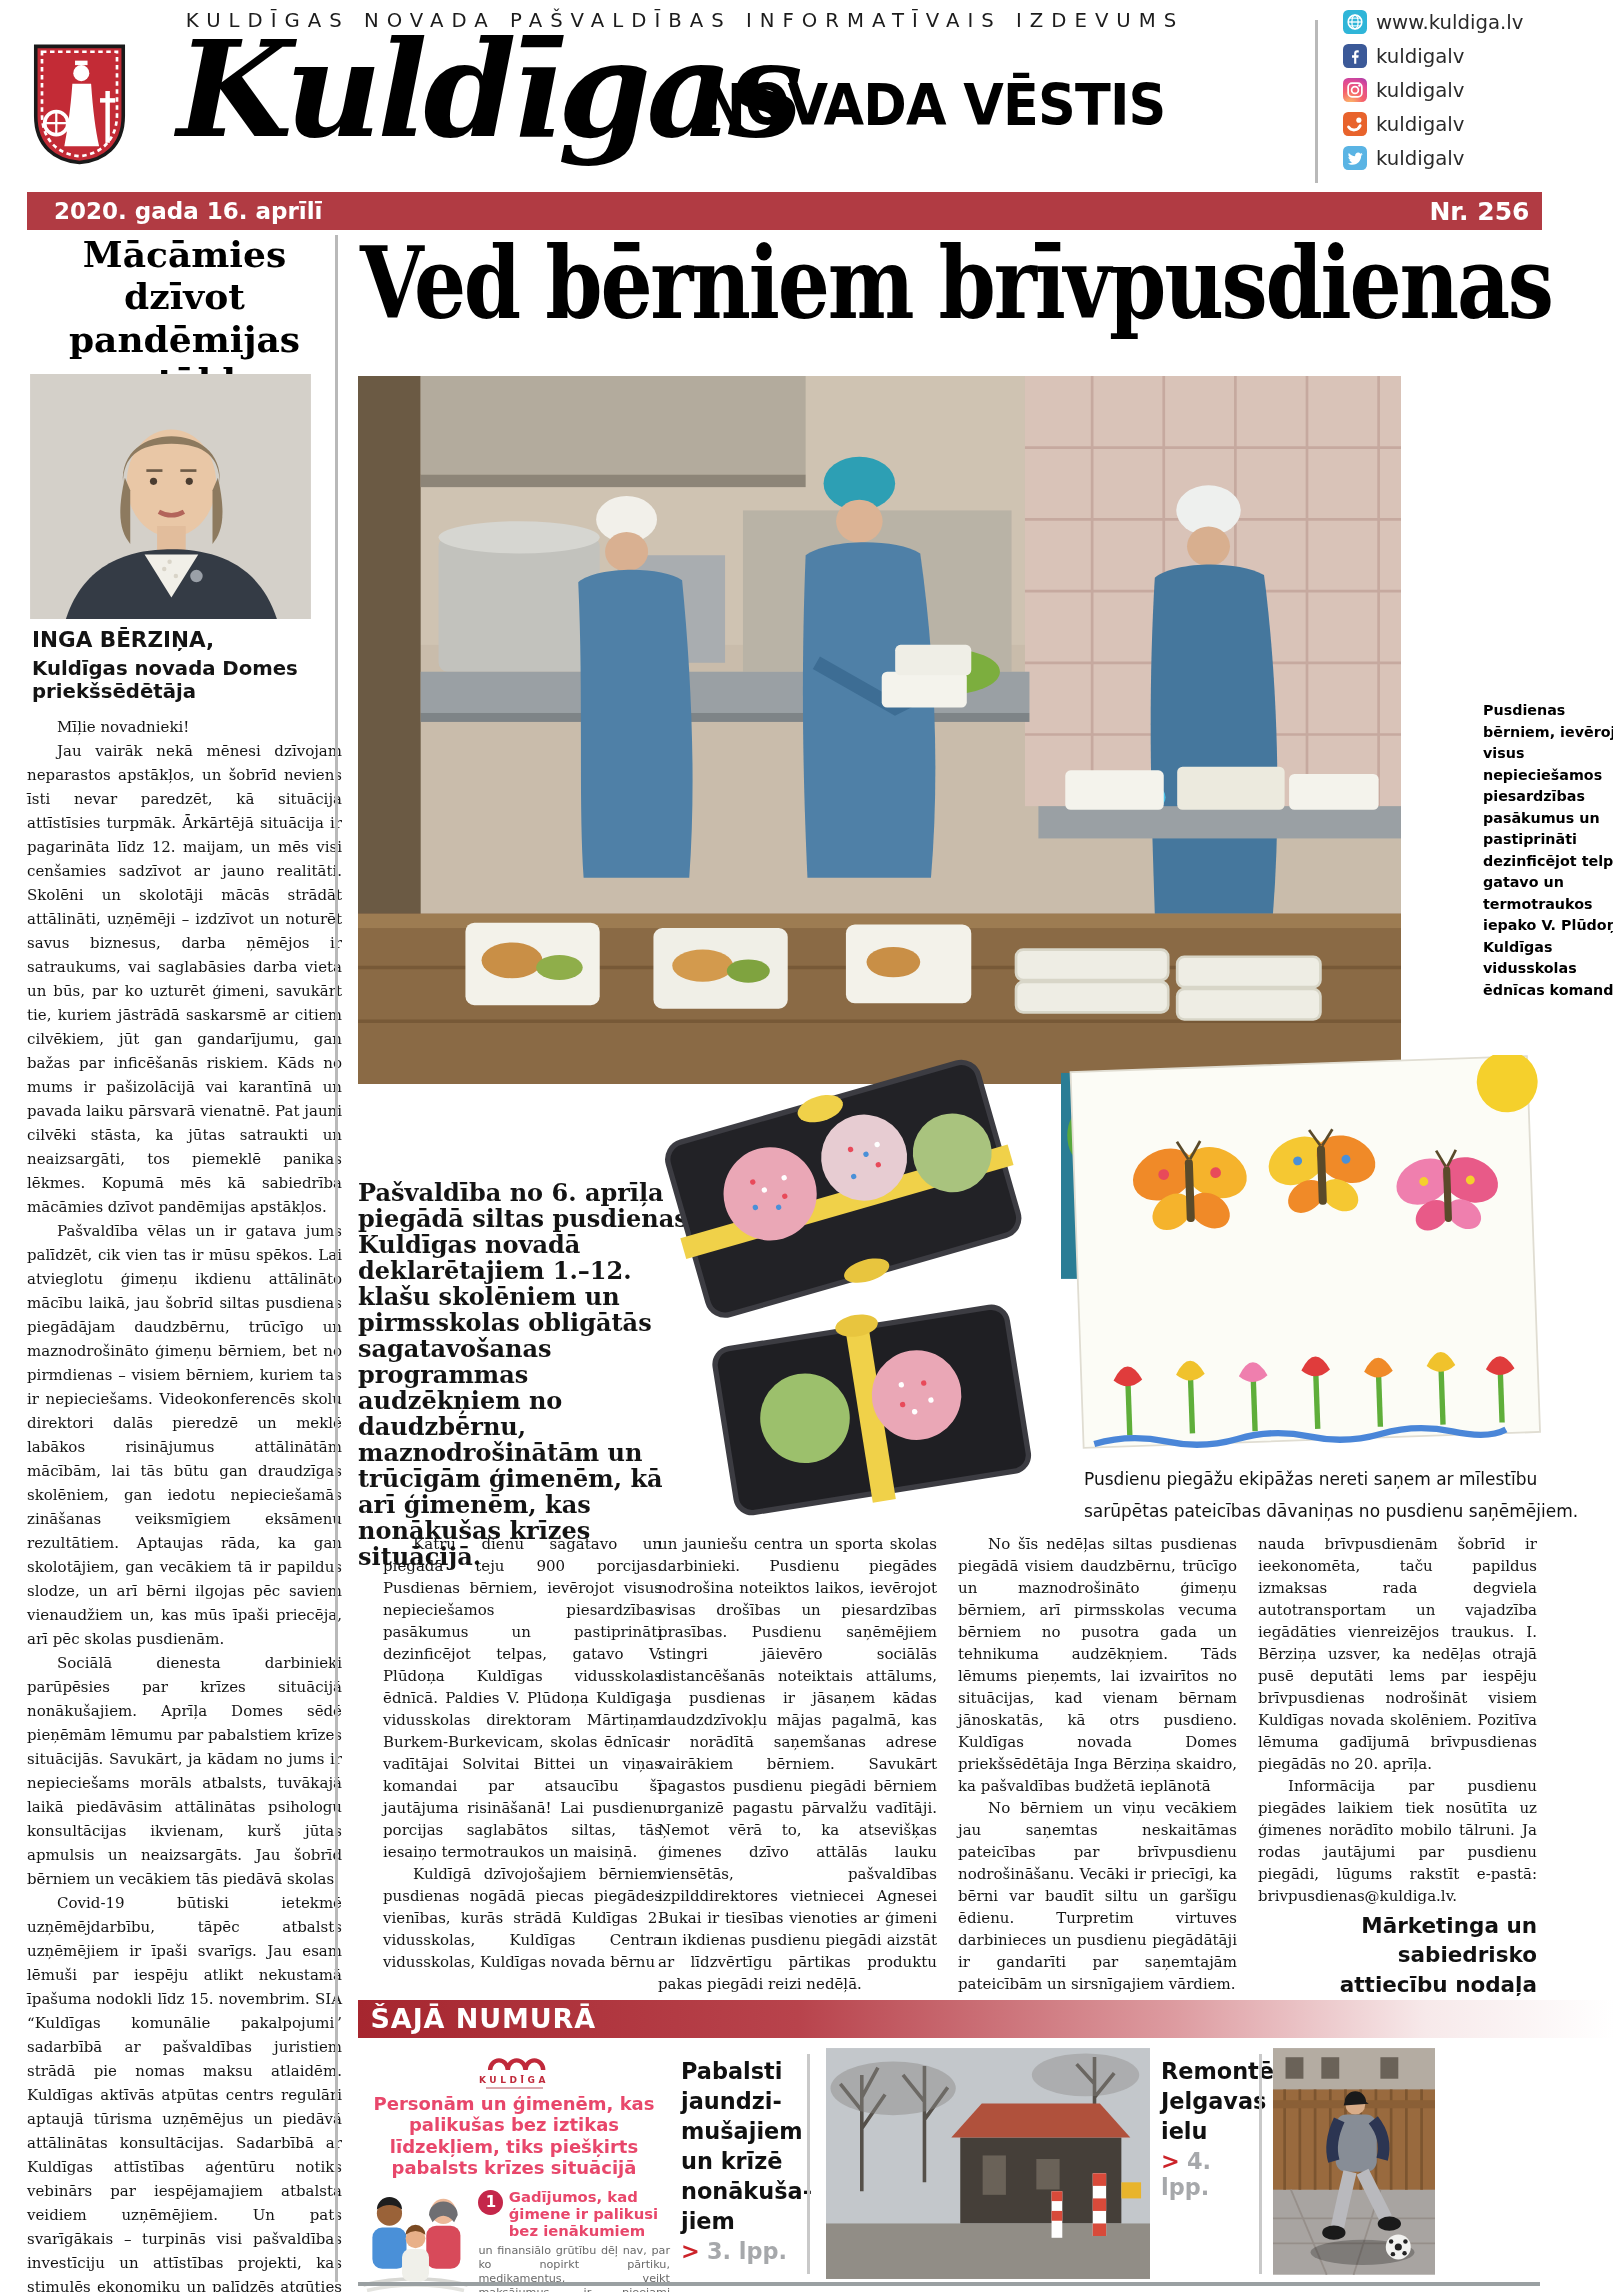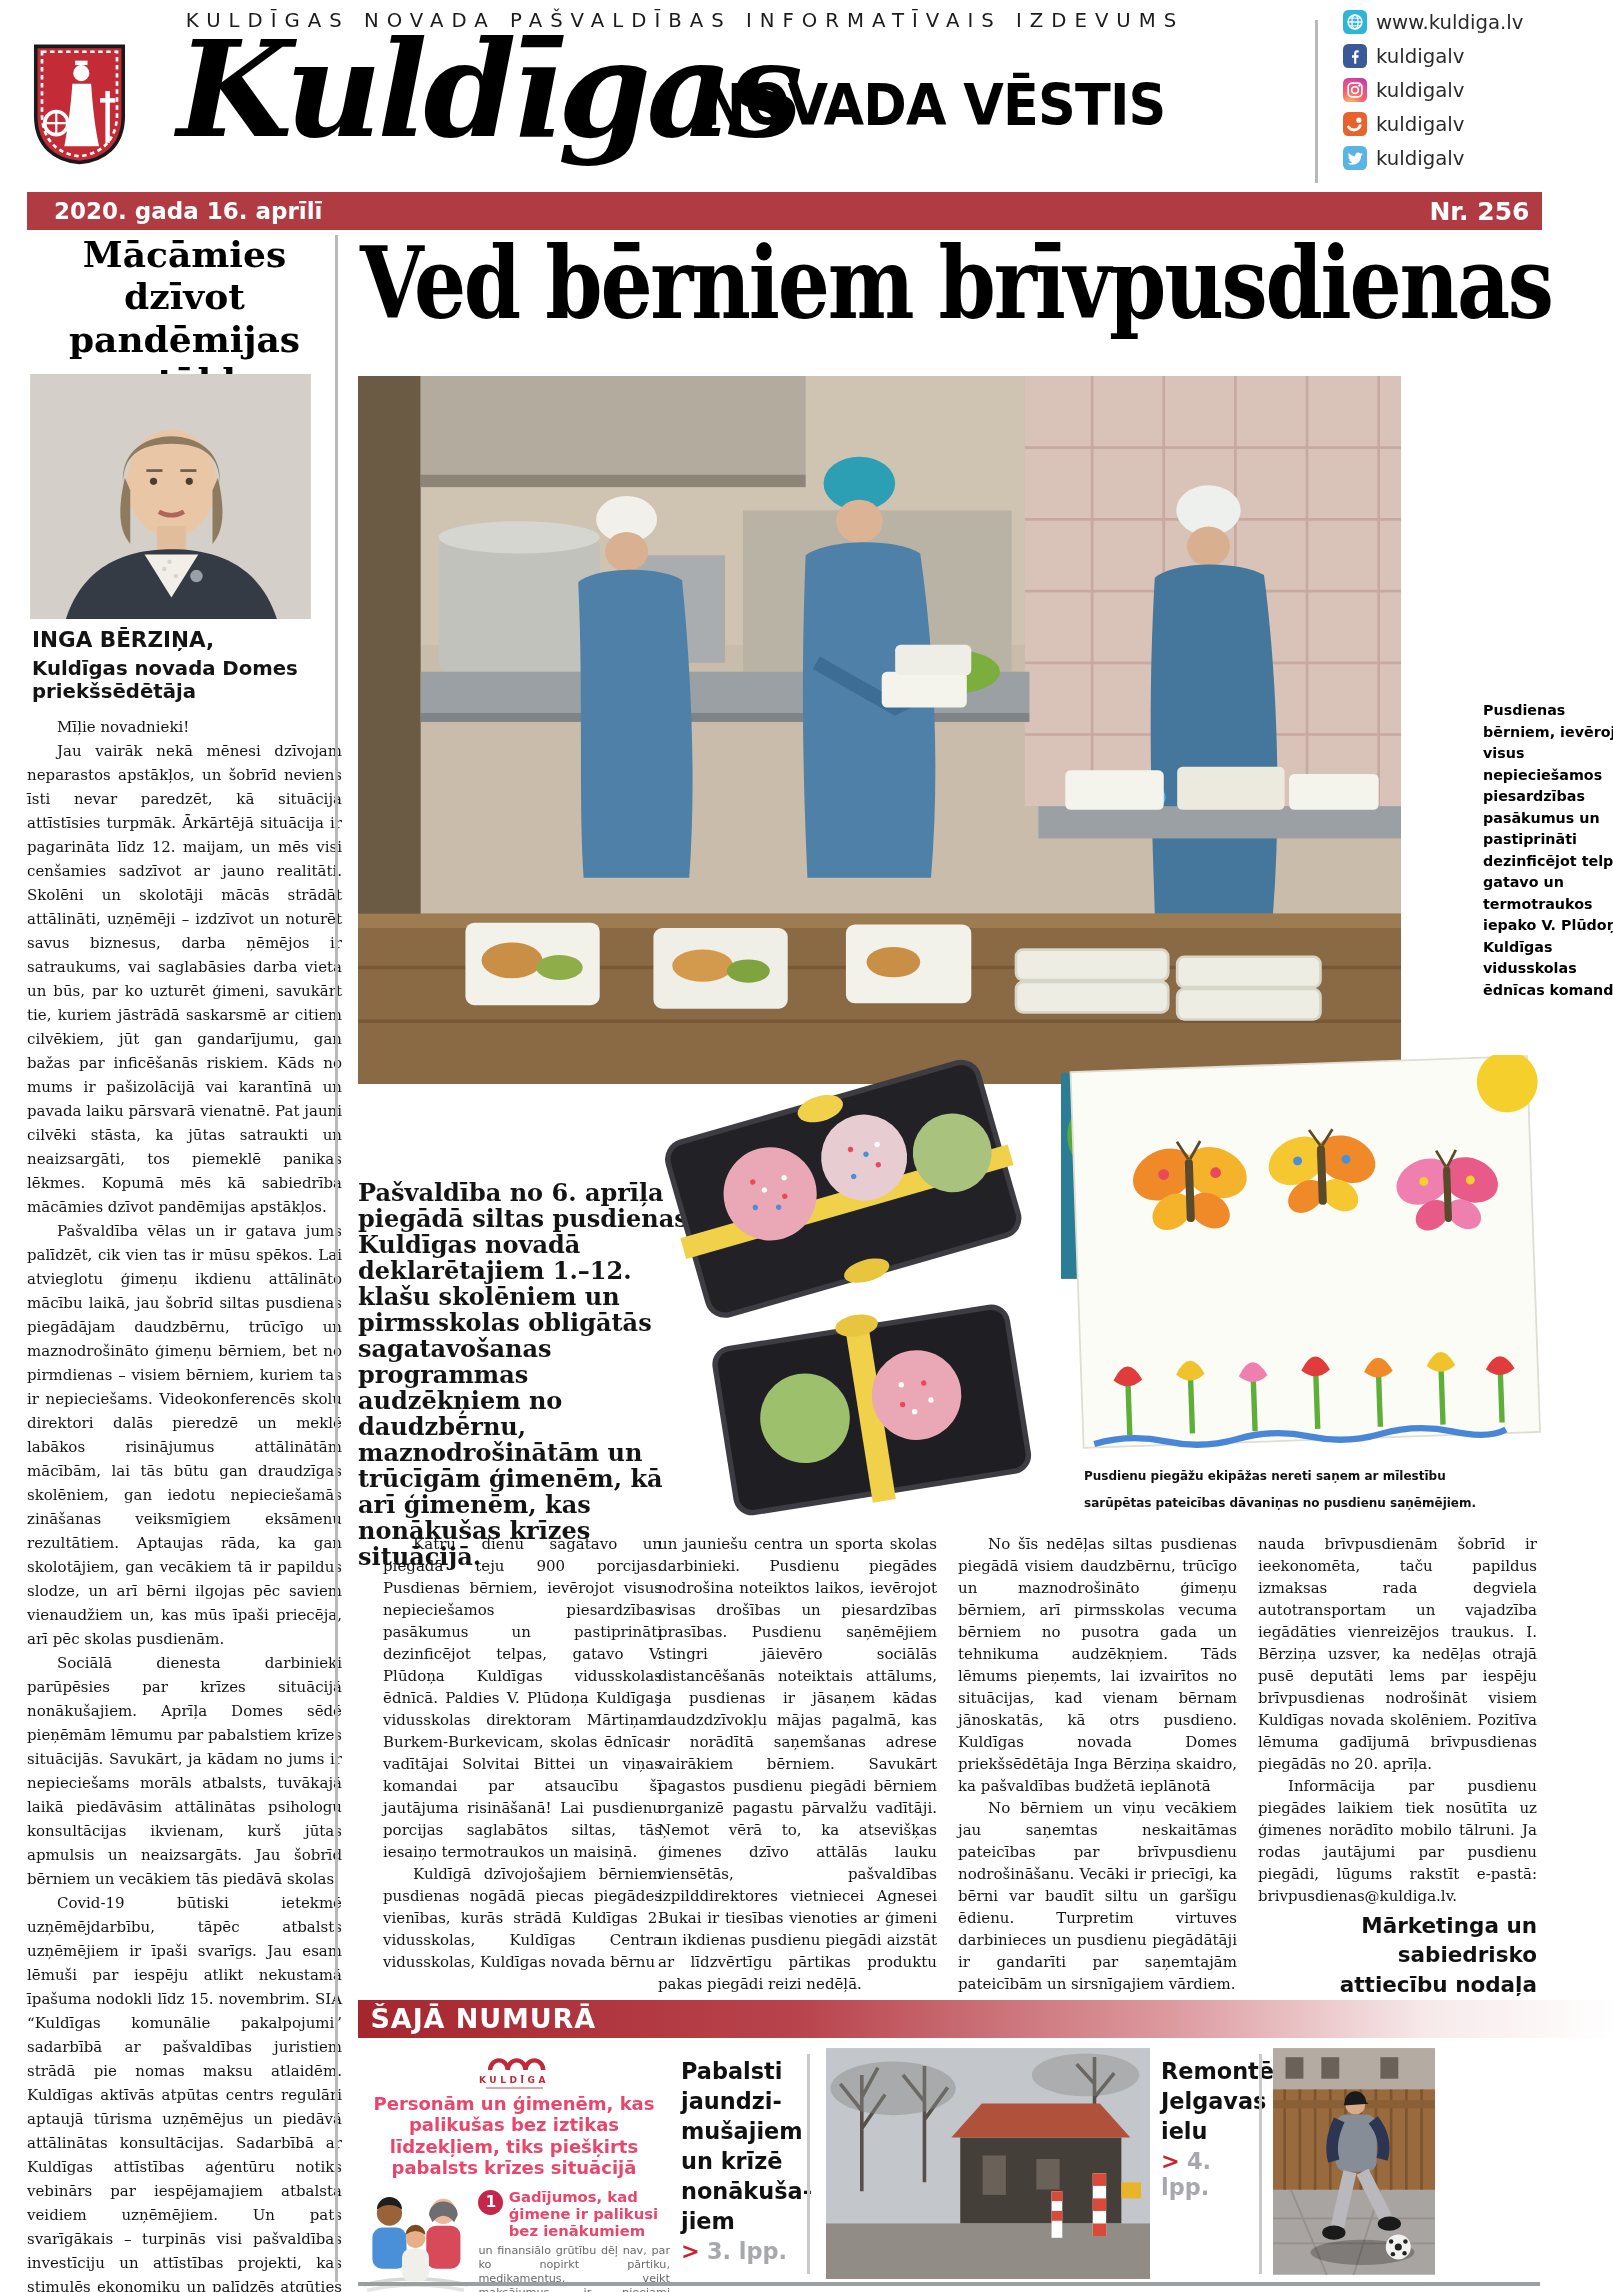--- a/index.html
+++ b/index.html
@@ -39,21 +39,21 @@
   .main-headline{left:360px;top:231px;width:1245px;height:134px;}
   .main-headline span{display:inline-block;transform:scaleX(.82);transform-origin:0 50%;white-space:nowrap;
     font-weight:700;font-size:100px;letter-spacing:-2.7px;line-height:1.05;color:#000;}
   .kitchen{left:358px;top:376px;z-index:1;}
   .right-caption{left:1483px;top:700px;width:156px;font-family:"DejaVu Sans","Liberation Sans",sans-serif;
     font-weight:700;font-size:14.3px;line-height:21.5px;color:#000000;}
   .lead{left:358px;top:1180px;width:333px;font-weight:700;font-size:24px;line-height:26px;}
   .cookies{left:618px;top:1050px;z-index:3;}
   .drawing{left:1061px;top:1055px;z-index:2;}
   .drawing-caption{left:1084px;top:1463px;width:519px;font-family:"DejaVu Sans","Liberation Sans",sans-serif;
-    font-weight:700;font-size:12px;line-height:27px;color:#111;}
+    font-weight:400;font-size:17px;line-height:32px;color:#111;}
   .newscol{top:1533px;width:279px;}
   .newscol p{margin:0;text-indent:30px;text-align:justify;font-size:15px;line-height:22px;}
   .newscol p.noindent{text-indent:0;}
   .c1{left:358px;margin-left:25px;} .c2{left:658px;} .c3{left:958px;} .c4{left:1258px;}
   .byline{margin-top:3.6px;text-align:right;font-family:"DejaVu Sans","Liberation Sans",sans-serif;
     font-weight:700;font-size:21.5px;line-height:29.6px;color:#111;}
 
   
   .banner{left:358px;top:2000px;width:1256px;height:38px;
     background:linear-gradient(to right,#a6262f 0%,#b8434c 35%,#dd9ba0 65%,#f7e9ea 85%,#ffffff 100%);}

